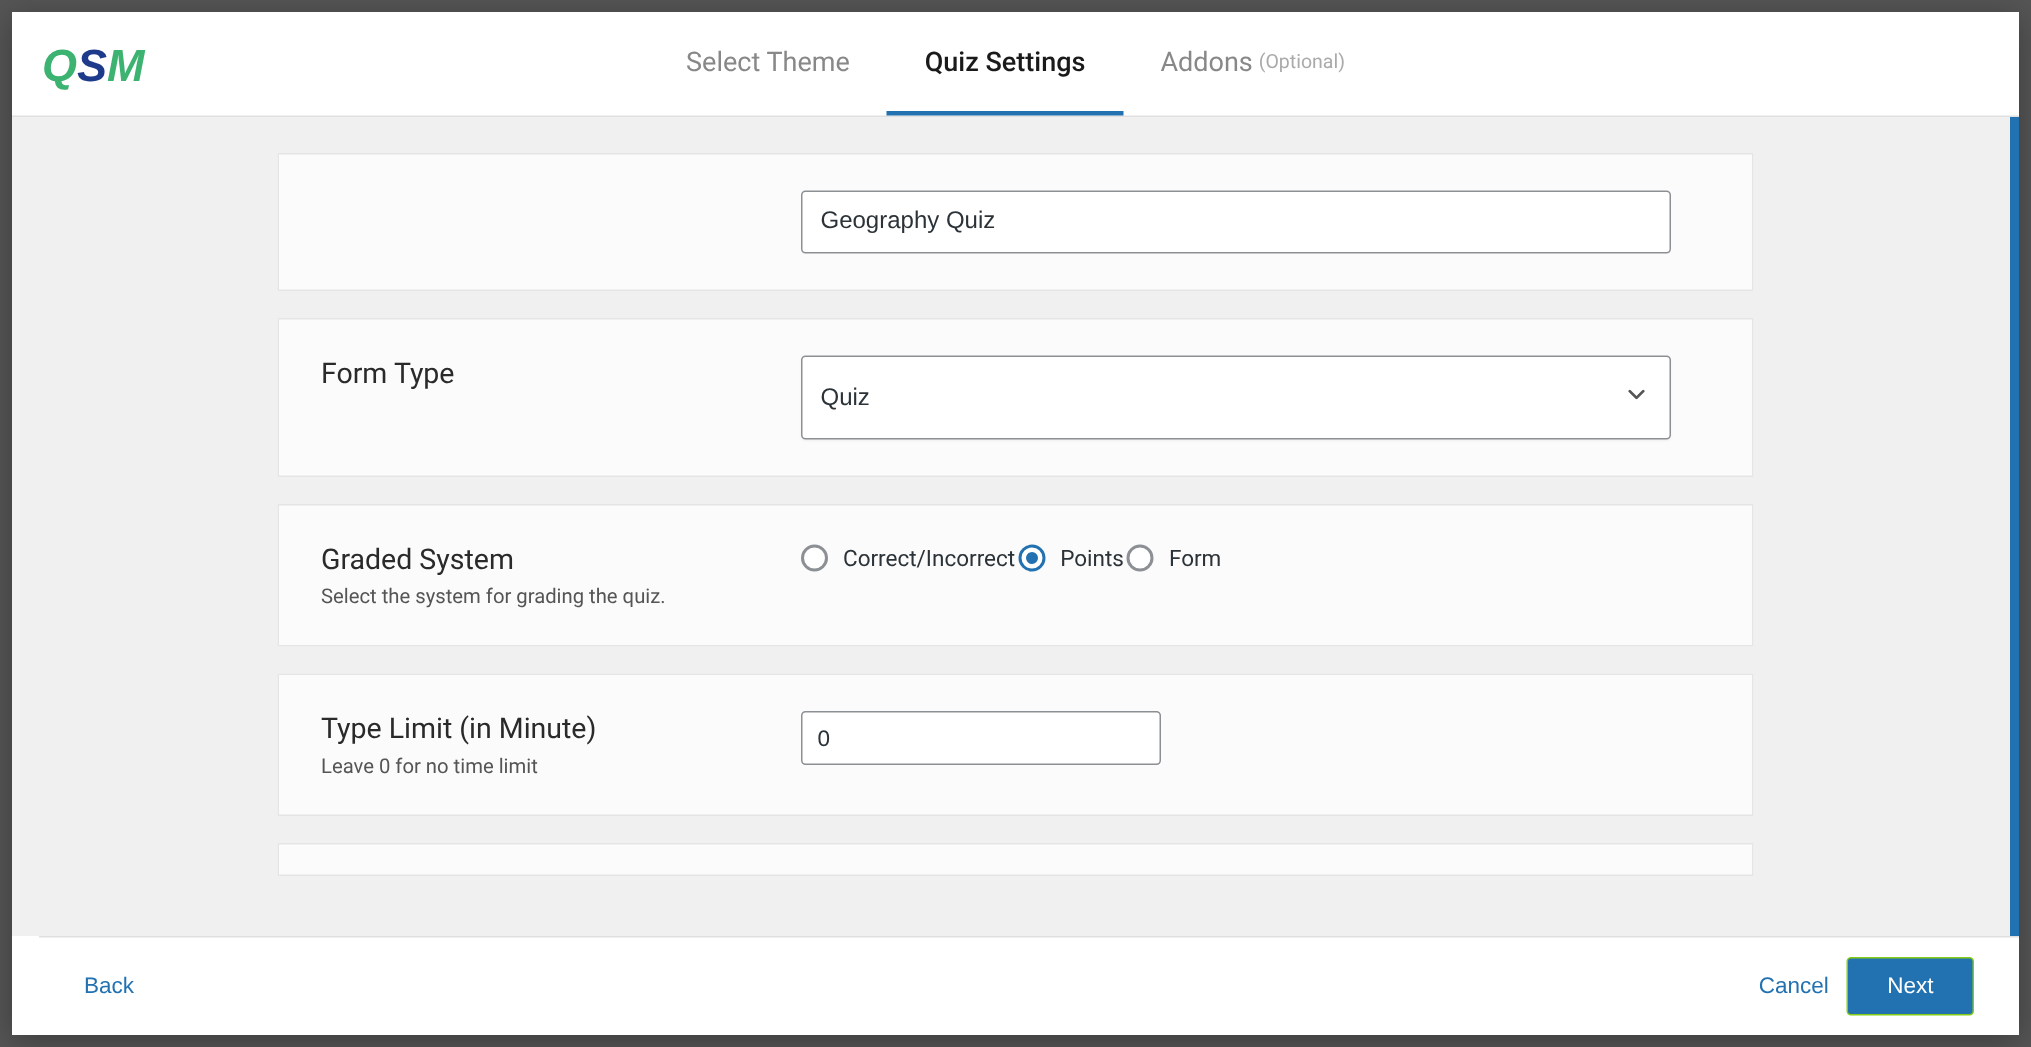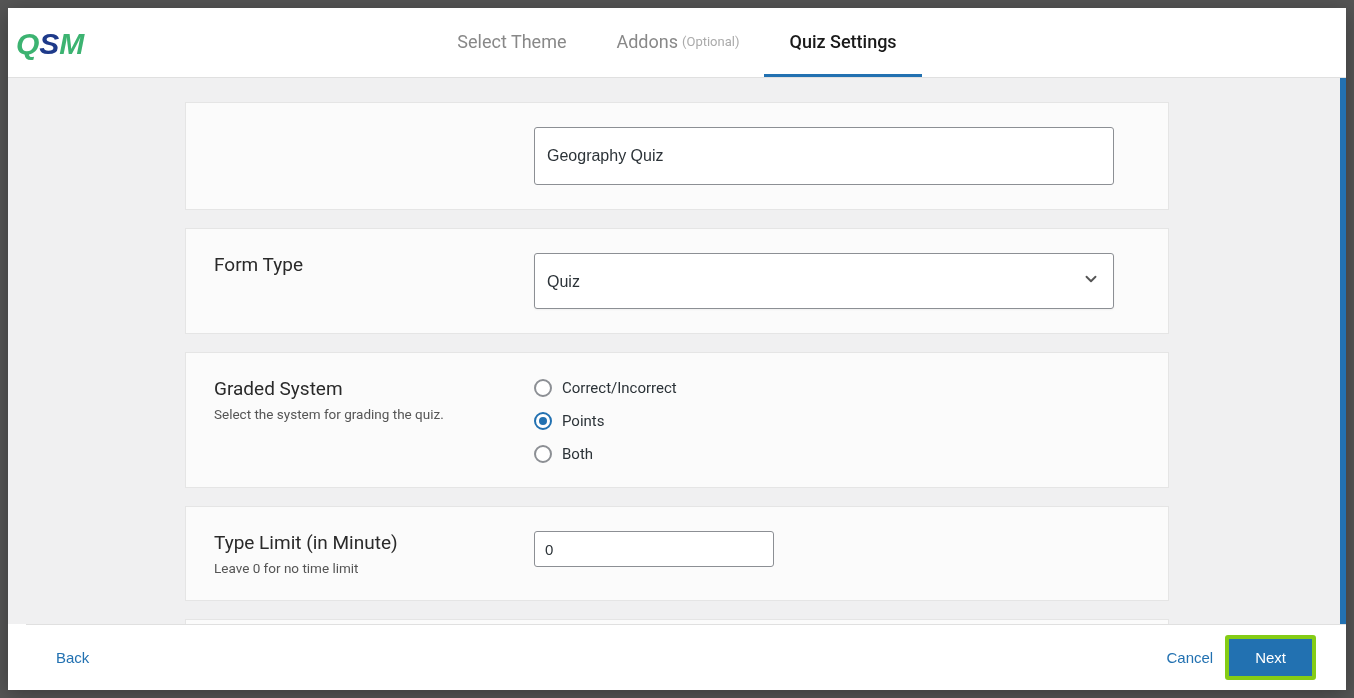--- a/index.html
+++ b/index.html
@@ -26,21 +26,21 @@
       display: flex;
       align-items: center;
       padding: 0 20px;
       height: 70px;
       border-bottom: 1px solid #e0e0e0;
       background: #fff;
       position: relative;
     }
     .logo {
       position: absolute;
-      left: 8px;
+      left: 20px;
       top: 18px;
     }
     .logo svg { width: 90px; height: 38px; }
     .tabs {
       display: flex;
       margin: 0 auto;
       height: 100%;
       align-items: stretch;
     }
     .tab {
@@ -104,21 +104,21 @@
     .setting-desc {
       font-size: 13.5px;
       color: #555;
     }
     .setting-right {
       flex: 1;
     }
     .text-input {
       width: 100%;
       max-width: 580px;
-      height: 58px;
+      height: 42px;
       padding: 0 12px;
       font-size: 16px;
       border: 1px solid #8c8f94;
       border-radius: 3px;
       background: #fff;
       color: #2c3338;
     }
     .select-wrapper {
       position: relative;
       width: 100%;
@@ -138,21 +138,21 @@
       box-shadow: 0 1px 2px rgba(0,0,0,0.05);
     }
     .select-caret {
       position: absolute;
       right: 14px;
       top: 50%;
       transform: translateY(-50%);
       pointer-events: none;
       color: #555;
     }
-    .radio-group { display: flex; flex-direction: column; gap: 15px; padding-top: 2px;}
+    .radio-group { display: flex; gap: 2px; padding-top: 2px;}
     .radio-row { display: flex; align-items: center; gap: 10px; cursor: pointer; }
     .radio-btn {
       width: 18px; height: 18px;
       border: 2px solid #8c8f94;
       border-radius: 50%;
       position: relative;
       background: #fff;
       flex-shrink: 0;
     }
     .radio-btn.checked { border-color: #2271b1; }
@@ -189,21 +189,21 @@
     .link-btn {
       color: #2271b1;
       font-size: 15px;
       cursor: pointer;
       background: none;
       border: none;
     }
     .primary-btn {
       background: #2271b1;
       color: #fff;
-      border: 4px solid #84cc16;
+      border: 1px solid #84cc16;
       border-radius: 3px;
       padding: 10px 26px;
       font-size: 15px;
       cursor: pointer;
     }
   </style>
 </head>
 <body>
 
 <div class="modal-wrapper">
@@ -213,26 +213,26 @@
       <svg viewBox="0 0 120 48" xmlns="http://www.w3.org/2000/svg">
         <text x="0" y="36" font-family="Arial, sans-serif" font-weight="900" font-size="40" font-style="italic">
           <tspan fill="#3CB371">Q</tspan><tspan fill="#1E3A8A">S</tspan><tspan fill="#3CB371">M</tspan>
         </text>
       </svg>
     </div>
     <div class="tabs">
       <div class="tab">
         <span>Select Theme</span>
       </div>
+      <div class="tab active">
+        <span>Quiz Settings</span>
+      </div>
       <div class="tab">
         <span>Addons</span>
         <span class="optional">(Optional)</span>
-      </div>
-      <div class="tab active">
-        <span>Quiz Settings</span>
       </div>
     </div>
   </div>
 
   <div class="modal-body">
     <div class="settings-container">
 
       <div class="setting-card">
         <div class="setting-left">
         </div>
@@ -269,21 +269,21 @@
             <label class="radio-row">
               <span class="radio-btn"></span>
               <span class="radio-label">Correct/Incorrect</span>
             </label>
             <label class="radio-row">
               <span class="radio-btn checked"></span>
               <span class="radio-label">Points</span>
             </label>
             <label class="radio-row">
               <span class="radio-btn"></span>
-              <span class="radio-label">Both</span>
+              <span class="radio-label">Form</span>
             </label>
           </div>
         </div>
       </div>
 
       <div class="setting-card">
         <div class="setting-left">
           <div class="setting-title">Type Limit (in Minute)</div>
           <div class="setting-desc">Leave 0 for no time limit</div>
         </div>

